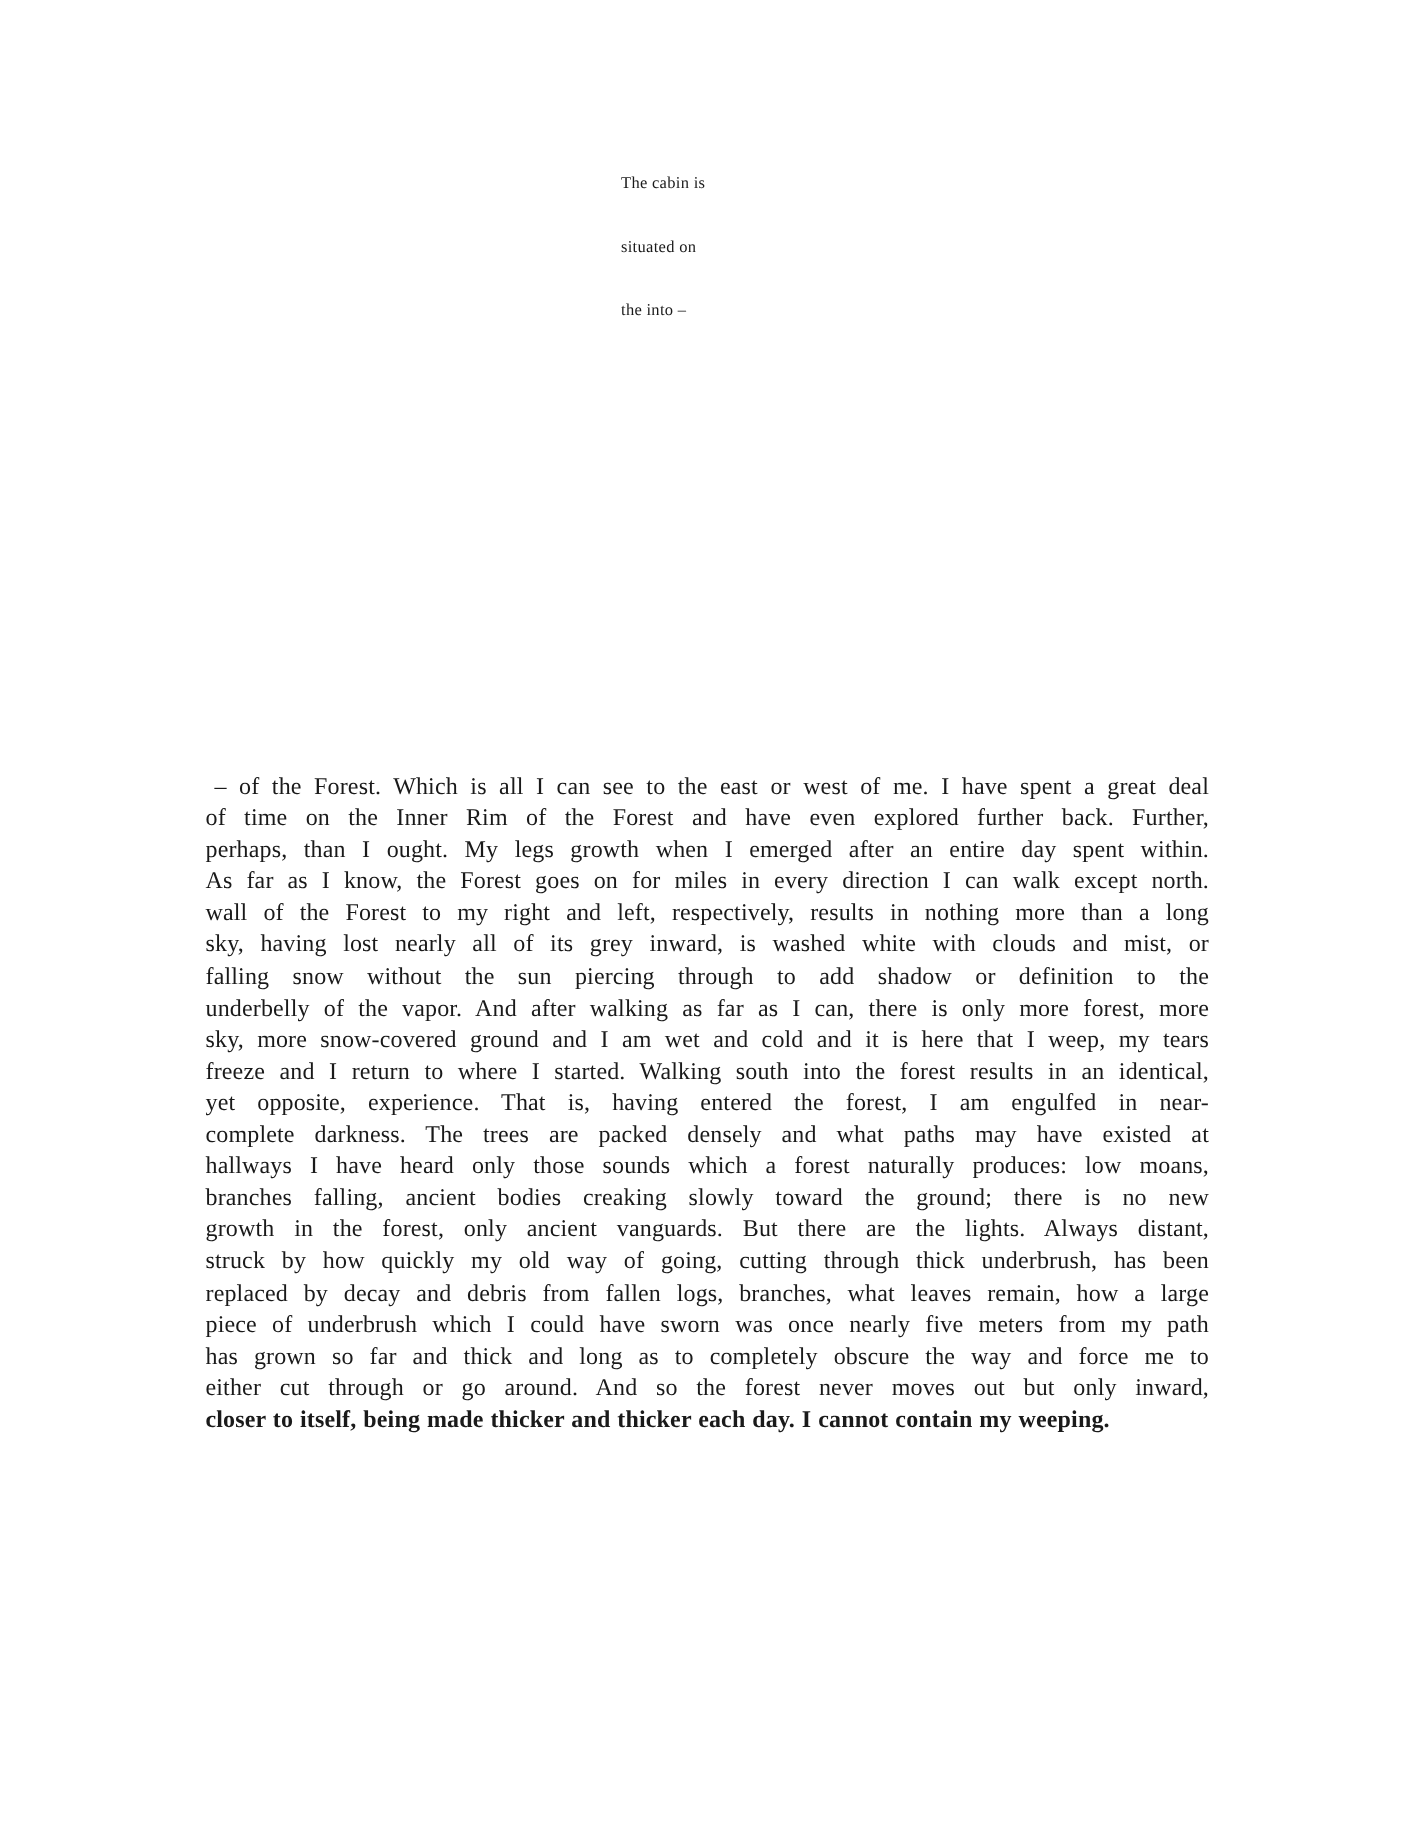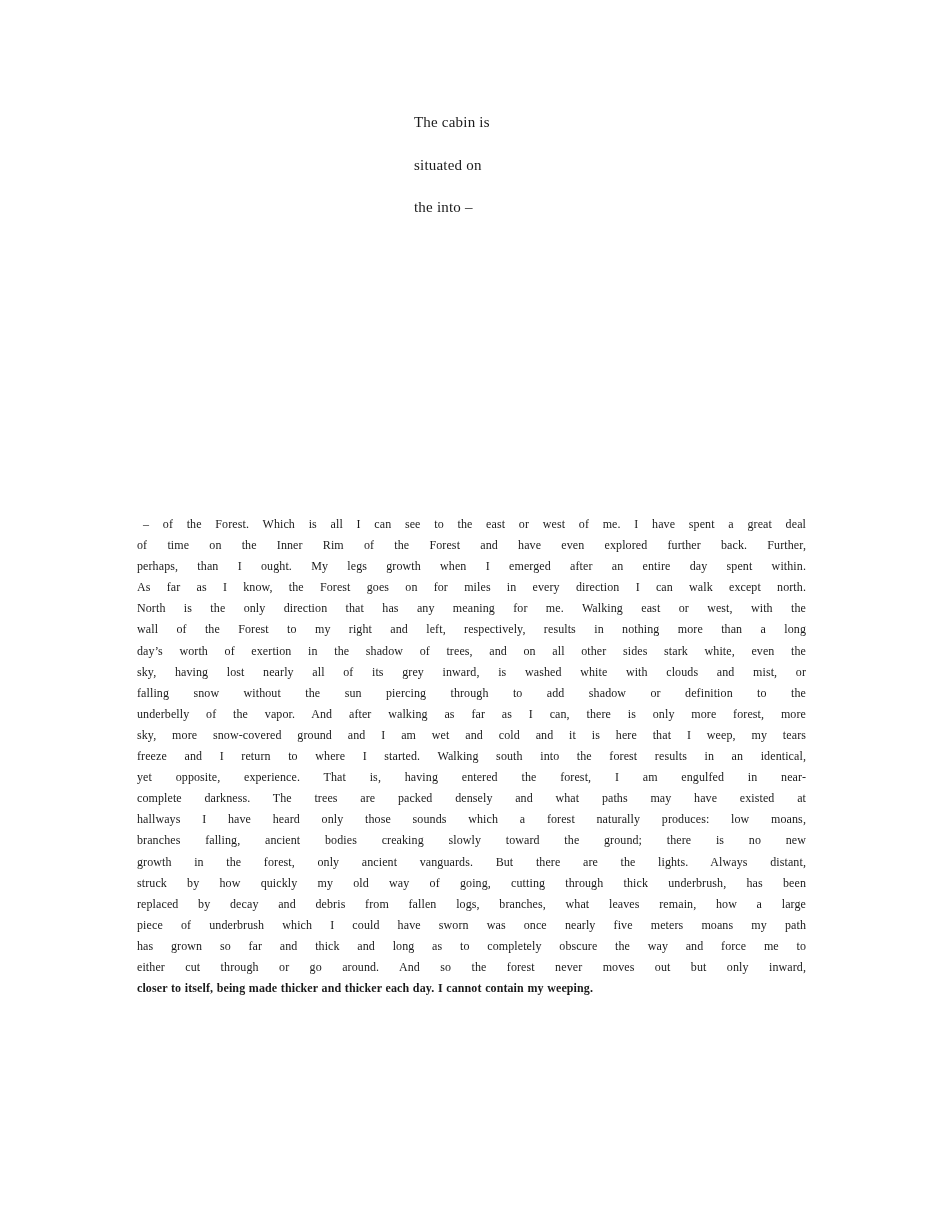--- a/index.html
+++ b/index.html
@@ -21,34 +21,34 @@
     background: #ffffff;
   }
   
   .opening {
     position: absolute;
     left: 414px;
     top: 101px;
   }
   .opening-line {
     margin: 0;
-    font-size: 15px;
+    font-size: 11px;
     line-height: 42.5px;
     white-space: nowrap;
     letter-spacing: 0.2px;
   }
   
   .body-paragraph {
     position: absolute;
     left: 137px;
     top: 514px;
     width: 669px;
   }
   .bline {
-    font-size: 12px;
+    font-size: 16px;
     line-height: 21.1px;
     text-align: justify;
     text-align-last: justify;
     letter-spacing: 0.1px;
     word-spacing: 0.5px;
     white-space: normal;
   }
   .bline.last {
     text-align-last: left;
     font-weight: bold;
@@ -67,34 +67,32 @@
     <p class="opening-line">situated on</p>
     <p class="opening-line">the into –</p>
   </div>
 
   <div class="body-paragraph">
 
   <div class="bline">– of the Forest. Which is all I can see to the east or west of me. I have spent a great deal</div>
       <div class="bline">of time on the Inner Rim of the Forest and have even explored further back. Further,</div>
       <div class="bline">perhaps, than I ought. My legs growth when I emerged after an entire day spent within.</div>
       <div class="bline">As far as I know, the Forest goes on for miles in every direction I can walk except north.</div>
-      <div class="bline">North is the only direction that has any meaning for me. Walking east or west, with the</div>
       <div class="bline">wall of the Forest to my right and left, respectively, results in nothing more than a long</div>
-      <div class="bline">day’s worth of exertion in the shadow of trees, and on all other sides stark white, even the</div>
       <div class="bline">sky, having lost nearly all of its grey inward, is washed white with clouds and mist, or</div>
       <div class="bline">falling snow without the sun piercing through to add shadow or definition to the</div>
       <div class="bline">underbelly of the vapor. And after walking as far as I can, there is only more forest, more</div>
       <div class="bline">sky, more snow-covered ground and I am wet and cold and it is here that I weep, my tears</div>
       <div class="bline">freeze and I return to where I started. Walking south into the forest results in an identical,</div>
       <div class="bline">yet opposite, experience. That is, having entered the forest, I am engulfed in near-</div>
       <div class="bline">complete darkness. The trees are packed densely and what paths may have existed at</div>
       <div class="bline">hallways I have heard only those sounds which a forest naturally produces: low moans,</div>
       <div class="bline">branches falling, ancient bodies creaking slowly toward the ground; there is no new</div>
       <div class="bline">growth in the forest, only ancient vanguards. But there are the lights. Always distant,</div>
       <div class="bline">struck by how quickly my old way of going, cutting through thick underbrush, has been</div>
       <div class="bline">replaced by decay and debris from fallen logs, branches, what leaves remain, how a large</div>
-      <div class="bline">piece of underbrush which I could have sworn was once nearly five meters moans my path</div>
+      <div class="bline">piece of underbrush which I could have sworn was once nearly five meters from my path</div>
       <div class="bline">has grown so far and thick and long as to completely obscure the way and force me to</div>
       <div class="bline">either cut through or go around. And so the forest never moves out but only inward,</div>
       <div class="bline last">closer to itself, being made thicker and thicker each day. I cannot contain my weeping.</div>
     </div>
 
 </div>
 
 </body></html>

